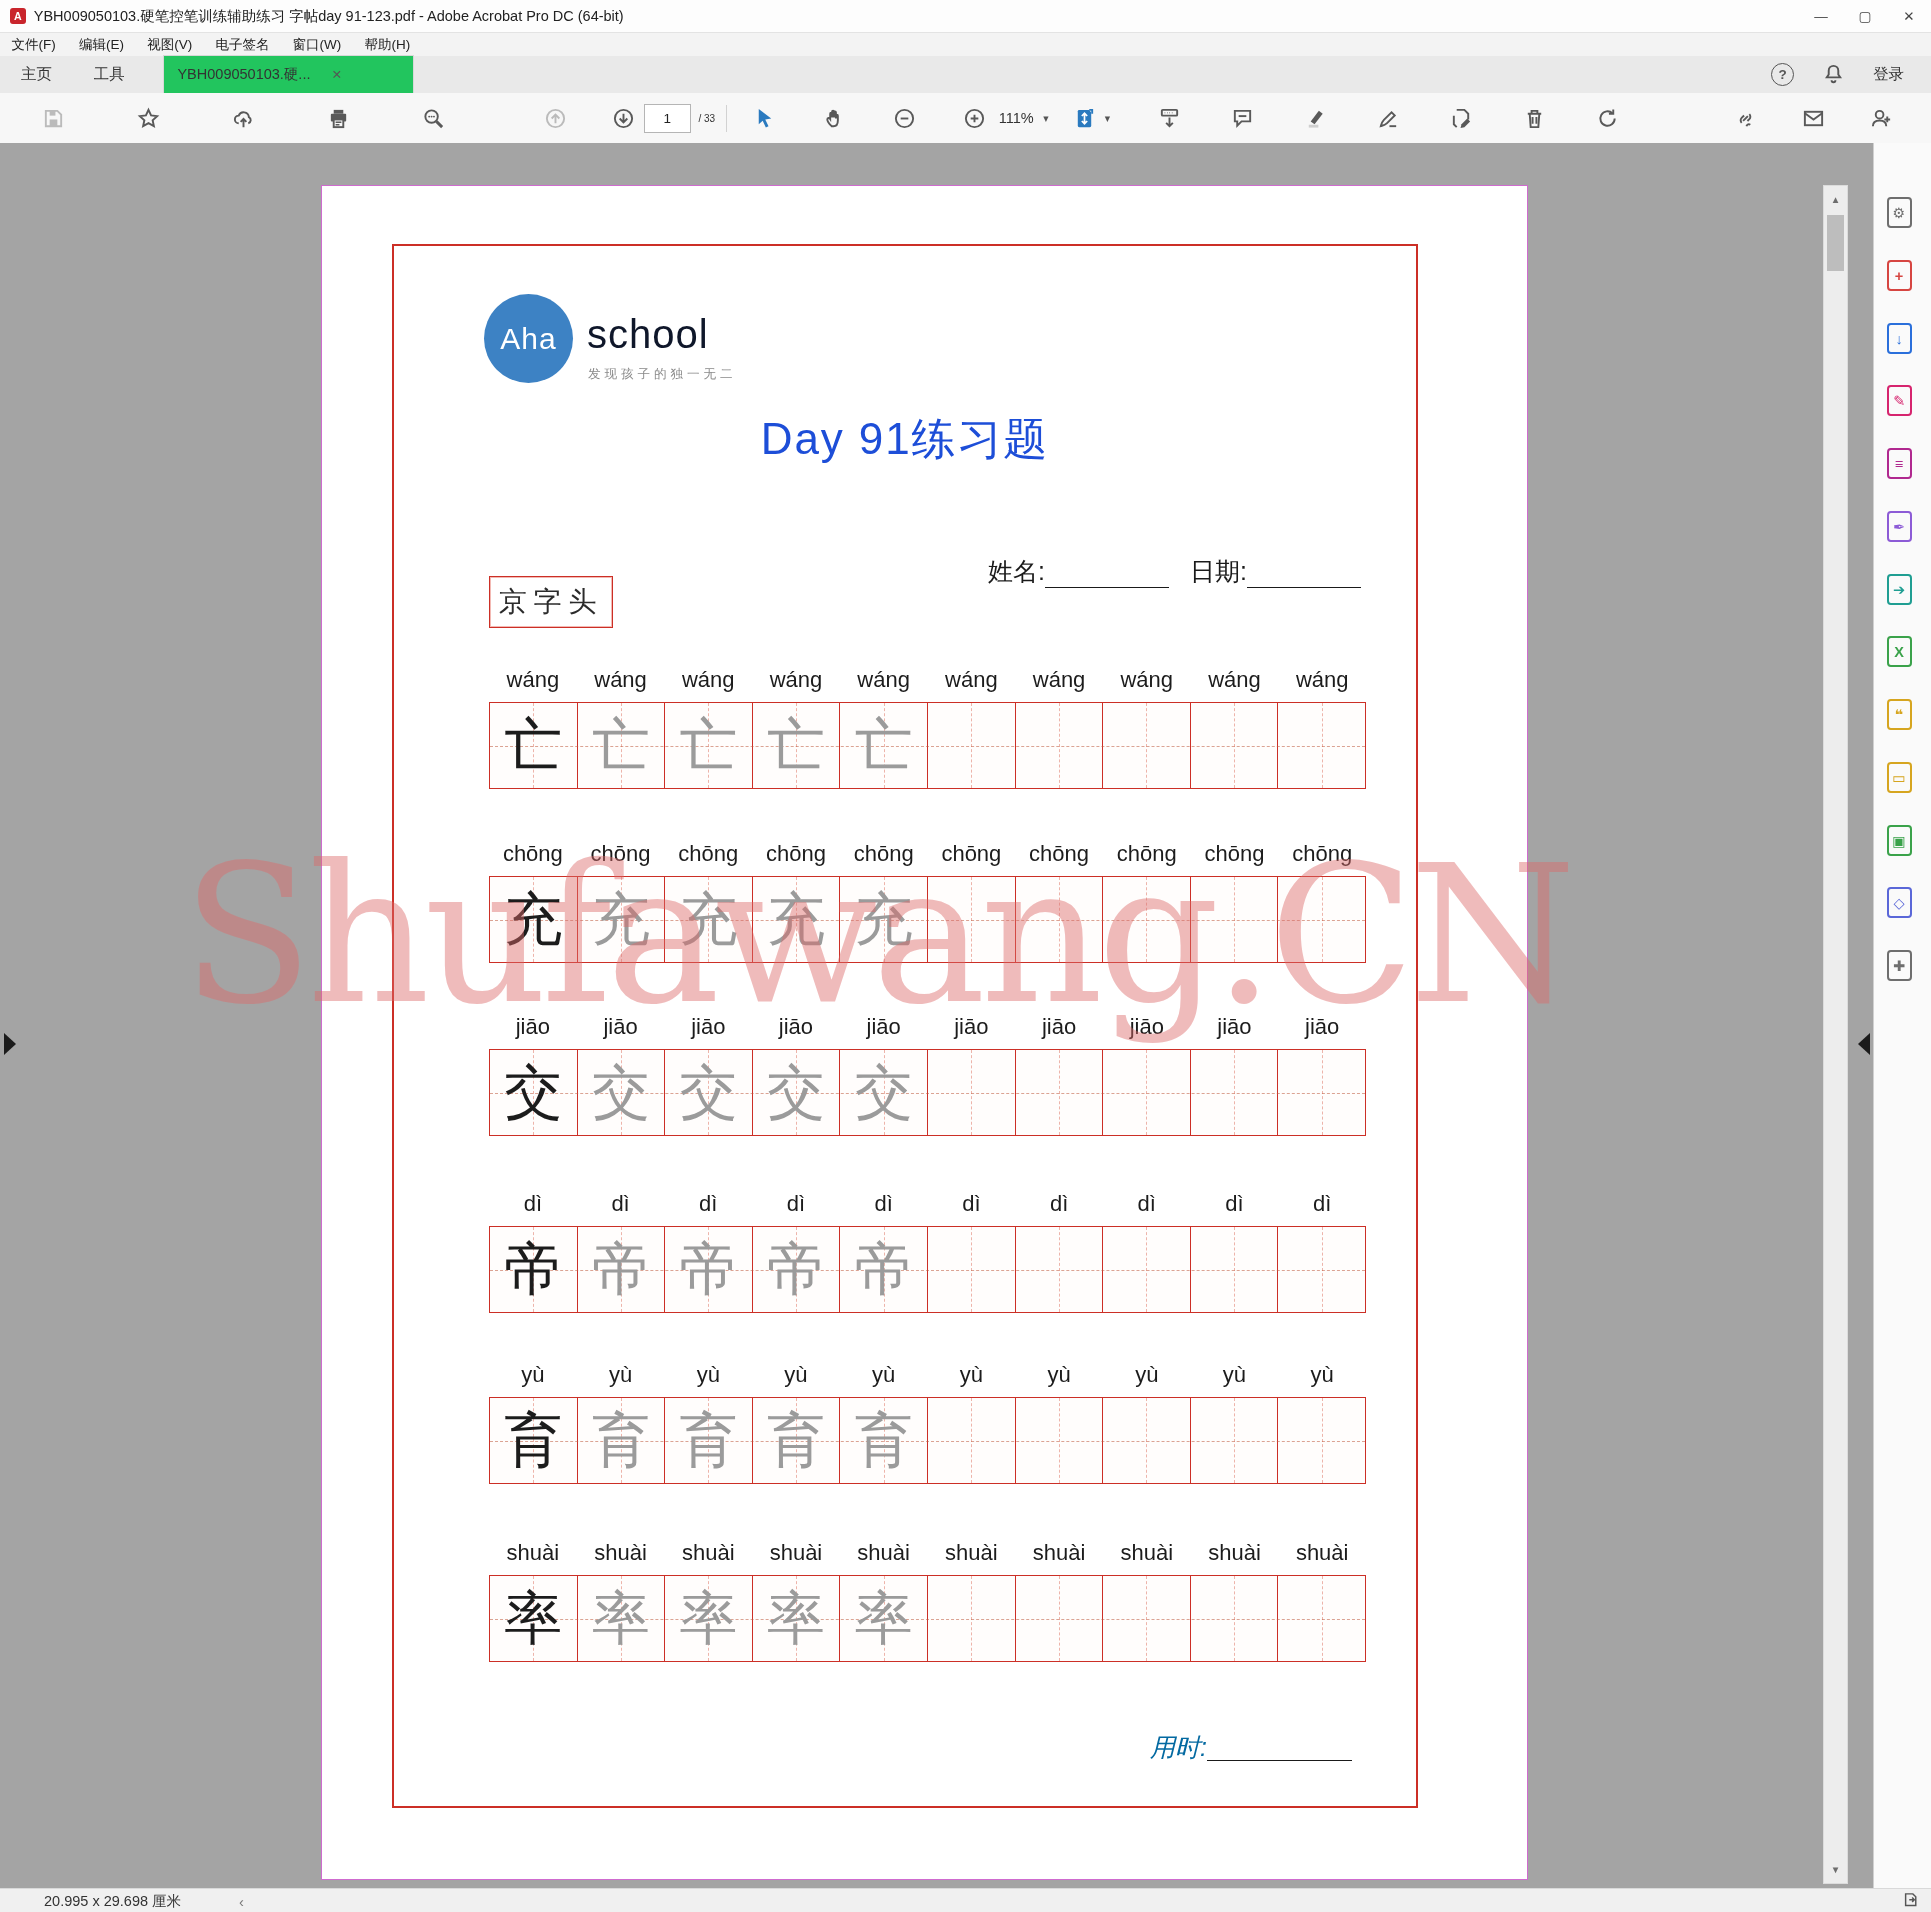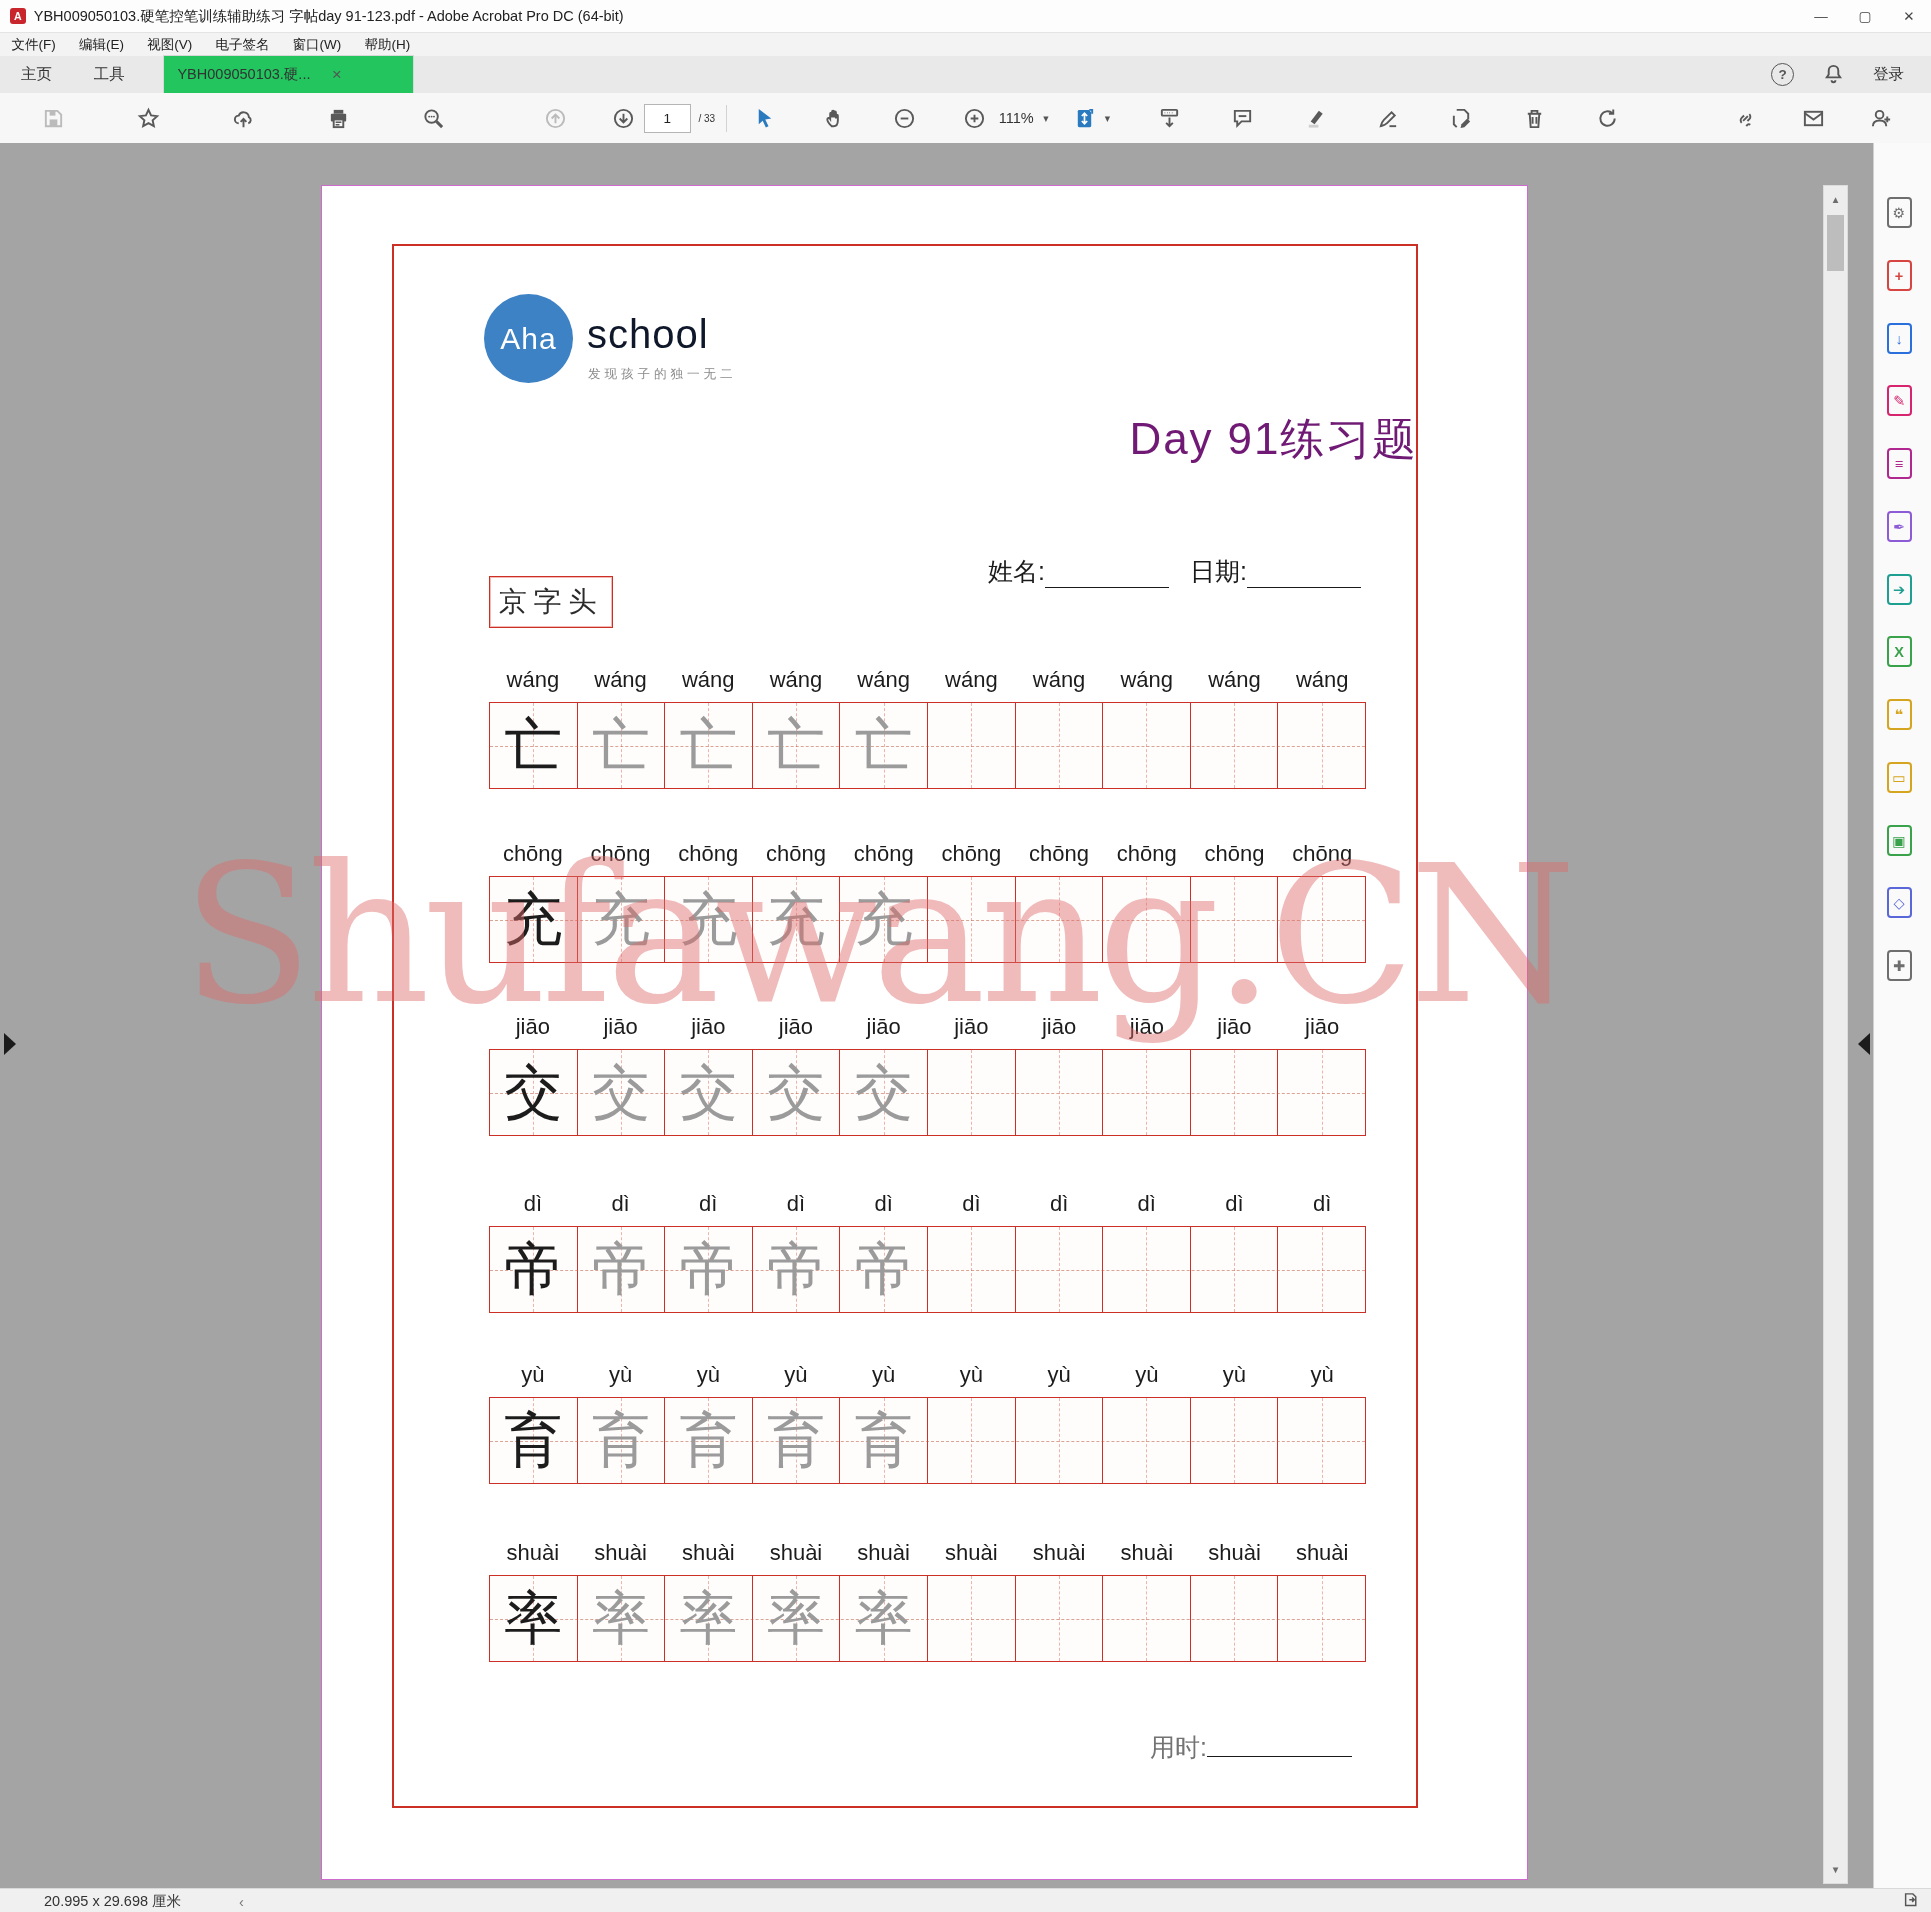--- a/index.html
+++ b/index.html
@@ -48,22 +48,22 @@
   .main{position:absolute;left:0;top:143px;width:1931px;height:1745px;background:var(--canvas_gray);overflow:hidden;}
   .page{position:absolute;left:321px;top:42px;width:1207px;height:1695px;background:#fff;
     border:1.9px solid var(--page_border_magenta);box-sizing:border-box;z-index:1;}
   .frame{position:absolute;left:70px;top:58px;width:1026px;height:1564px;
     border:2.9px solid var(--accent_red);box-sizing:border-box;}
   .logo-circle{position:absolute;left:162px;top:108px;width:89px;height:89px;border-radius:50%;
     background:var(--brand_blue);color:#fff;font-size:30px;display:flex;align-items:center;justify-content:center;
     font-weight:400;letter-spacing:1px;}
   .logo-school{position:absolute;left:265px;top:126px;font-size:40px;font-weight:300;color:#0f172a;letter-spacing:1px;}
   .logo-tagline{position:absolute;left:266px;top:180px;font-size:12.6px;color:#8a8a8a;letter-spacing:3.9px;}
-  .doc-title{position:absolute;left:70px;top:224px;width:1026px;text-align:right;
-    font-size:44px;font-weight:300;color:#701a75;letter-spacing:1.9px;}
+  .doc-title{position:absolute;left:70px;top:224px;width:1026px;text-align:center;
+    font-size:44px;font-weight:300;color:#1d4ed8;letter-spacing:1.9px;}
   .name-date{position:absolute;left:0;top:369px;width:1039px;display:flex;justify-content:flex-end;
     align-items:flex-end;font-size:25px;color:#1a1a1a;}
   .blank{display:inline-block;border-bottom:1.9px solid #1a1a1a;height:25px;}
   .radical-box{position:absolute;left:167px;top:390px;width:124px;height:52px;
     border:1.9px solid var(--accent_red);box-shadow:0 0 0 1px #f3b9b3 inset;display:flex;align-items:center;justify-content:center;
     font-family:"DejaVu Serif","Liberation Serif",serif;font-size:28px;color:#2b2b2b;letter-spacing:6.8px;box-sizing:border-box;}
   .practice-row{position:absolute;left:167px;width:877px;}
   .practice-row:nth-of-type(1){top:481px;}
   .practice-row:nth-of-type(2){top:655px;}
   .practice-row:nth-of-type(3){top:828px;}
@@ -74,21 +74,21 @@
   .pinyin{flex:1;text-align:center;font-size:22px;color:#1c1c1c;font-weight:400;}
   .grid{position:relative;display:flex;height:85px;border:1.9px solid var(--accent_red);box-sizing:content-box;background:#fffdfc;}
   .grid::after{content:"";position:absolute;left:0;right:0;top:50%;border-top:1.9px dashed rgba(190,90,60,.55);pointer-events:none;}
   .cell{position:relative;flex:1;border-right:1.9px solid var(--accent_red);}
   .cell:last-child{border-right:none;}
   .cell::before{content:"";position:absolute;top:0;bottom:0;left:50%;border-left:1px dashed rgba(214,92,70,.45);}
   .ch{position:absolute;left:0;top:0;width:100%;height:85px;line-height:85px;text-align:center;
     font-family:"DejaVu Serif","Liberation Serif",serif;font-size:58px;z-index:2;}
   .ch.ink{color:#1c1c1c;}
   .ch.trace{color:var(--trace_gray);}
-  .time-line{position:absolute;left:828px;top:1545px;font-size:25px;color:#737373;display:flex;align-items:flex-start;}
+  .time-line{position:absolute;left:828px;top:1545px;font-size:25px;color:#0369a1;display:flex;align-items:center;font-style:italic;}
   .watermark{position:absolute;left:182px;top:697px;width:1535px;z-index:3;pointer-events:none;
     font-family:"DejaVu Serif","Liberation Serif",serif;font-weight:normal;font-size:191px;line-height:1;
     color:var(--watermark_pink);opacity:.45;letter-spacing:-5.8px;white-space:nowrap;}
   .panel-toggle-left{position:absolute;left:3.9px;top:890px;width:0;height:0;cursor:pointer;
     border-top:11.6px solid transparent;border-bottom:11.6px solid transparent;border-left:12.6px solid #1b1b1b;}
   .panel-toggle-right{position:absolute;left:1858px;top:890px;width:0;height:0;cursor:pointer;
     border-top:11.6px solid transparent;border-bottom:11.6px solid transparent;border-right:12.6px solid #1b1b1b;}
   .vscroll{position:absolute;left:1823px;top:42px;width:25px;height:1699px;background:#ededed;border:1px solid #dcdcdc;box-sizing:border-box;}
   .vscroll .arrow{position:absolute;left:0;width:23px;height:23px;display:flex;align-items:center;justify-content:center;
     color:#6d6d6d;font-size:9.7px;cursor:pointer;}

